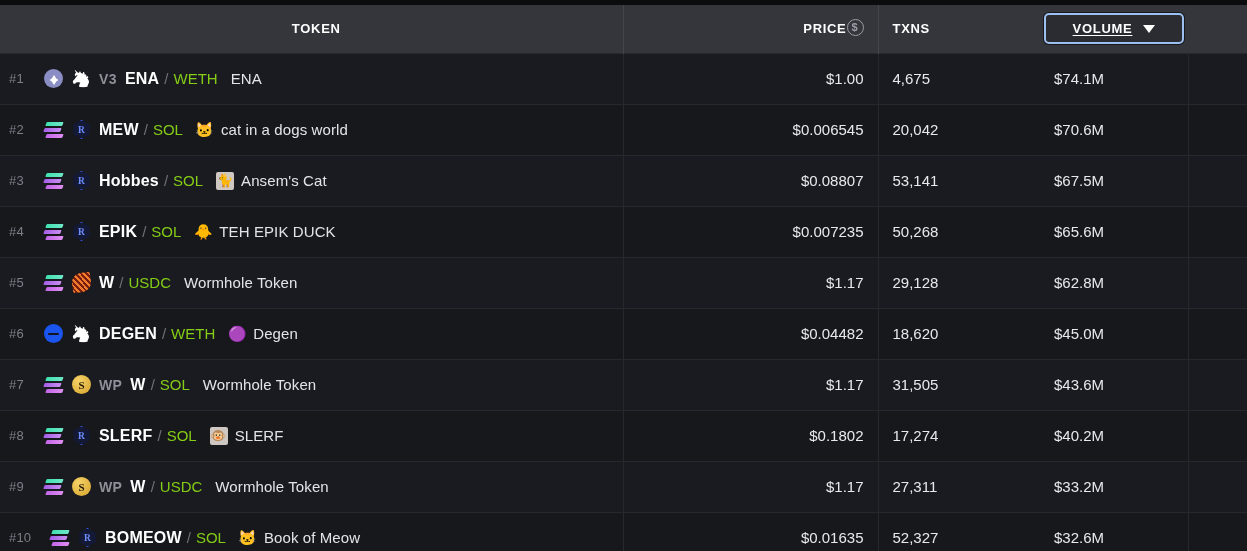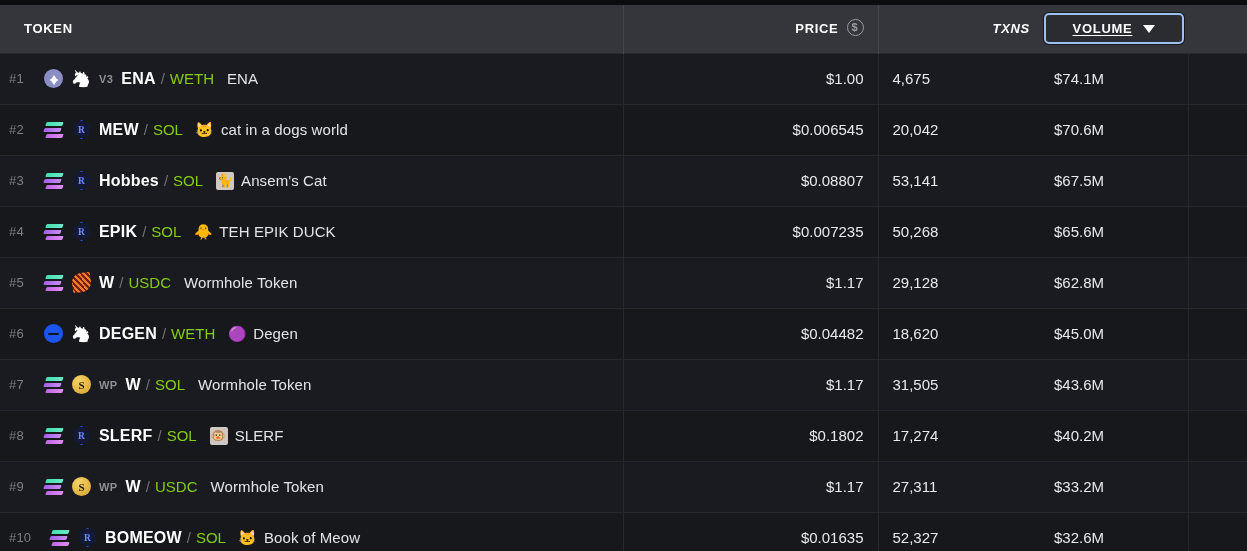--- a/index.html
+++ b/index.html
@@ -51,30 +51,30 @@
     background: #34363c;
     color: #ffffff;
     font-size: 13px;
     font-weight: bold;
     letter-spacing: 0.7px;
     padding: 0 14px;
     border-right: 1px solid #43454b;
     vertical-align: middle;
     white-space: nowrap;
   }
-  thead th.h-token  { text-align: left; padding-left: 24px; }
+  thead th.h-token  { text-align: center; padding-left: 24px; }
   thead th.h-price  { text-align: right; }
-  thead th.h-txns   { text-align: right; padding-right: 10px; border-right: none; font-style: italic; }
+  thead th.h-txns   { text-align: left; padding-right: 10px; border-right: none; }
   thead th.h-volume { text-align: right; padding: 0 4px; border-right: none; }
   thead th.h-end    { border-right: none; }
 
   .price-head-wrap {
     display: inline-flex;
     align-items: center;
-    gap: 8px;
+    gap: 0;
     justify-content: flex-end;
   }
 
   .dollar-icon {
     display: inline-flex;
     align-items: center;
     justify-content: center;
     width: 17px; height: 17px;
     border: 1.4px solid #9a9da4;
     border-radius: 50%;
@@ -237,21 +237,21 @@
 
   
   .ic-lif {
     border-radius: 50% 10% 50% 10%;
     background: repeating-linear-gradient(55deg,#f07b2a 0 2px,#7a1f10 2px 4px);
     transform: rotate(-8deg);
   }
 
   .dex-ver {
     color: #8d9098;
-    font-size: 11px;
+    font-size: 14px;
     font-weight: bold;
     letter-spacing: .4px;
     margin-right: 8px;
   }
 
   .pair {
     display: inline-flex;
     align-items: baseline;
     gap: 0;
     margin-right: 13px;

